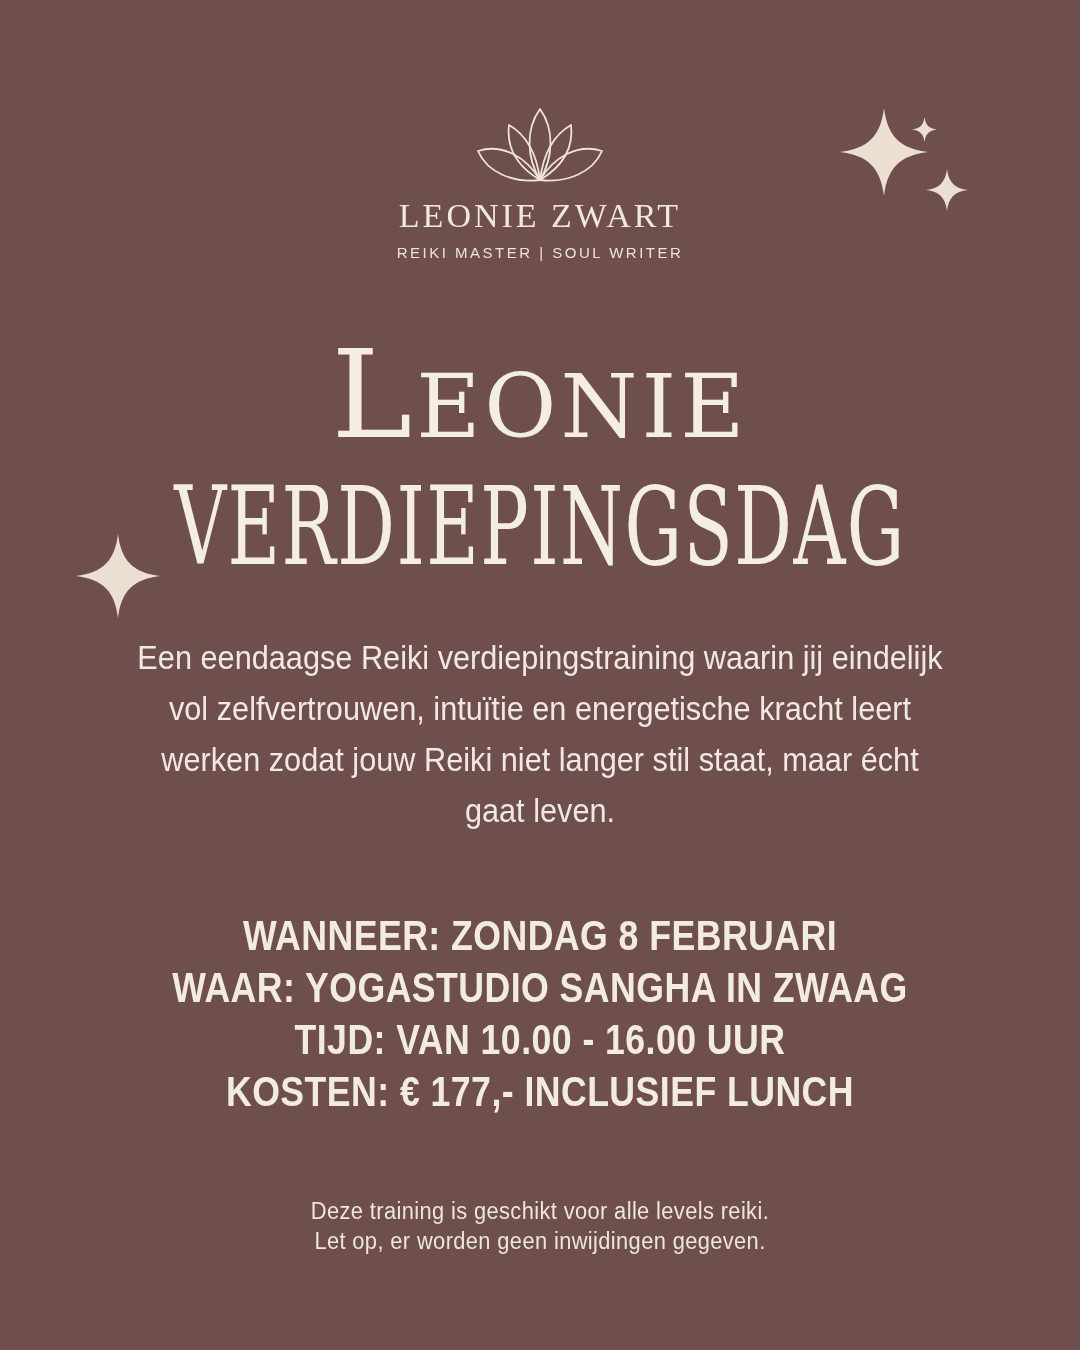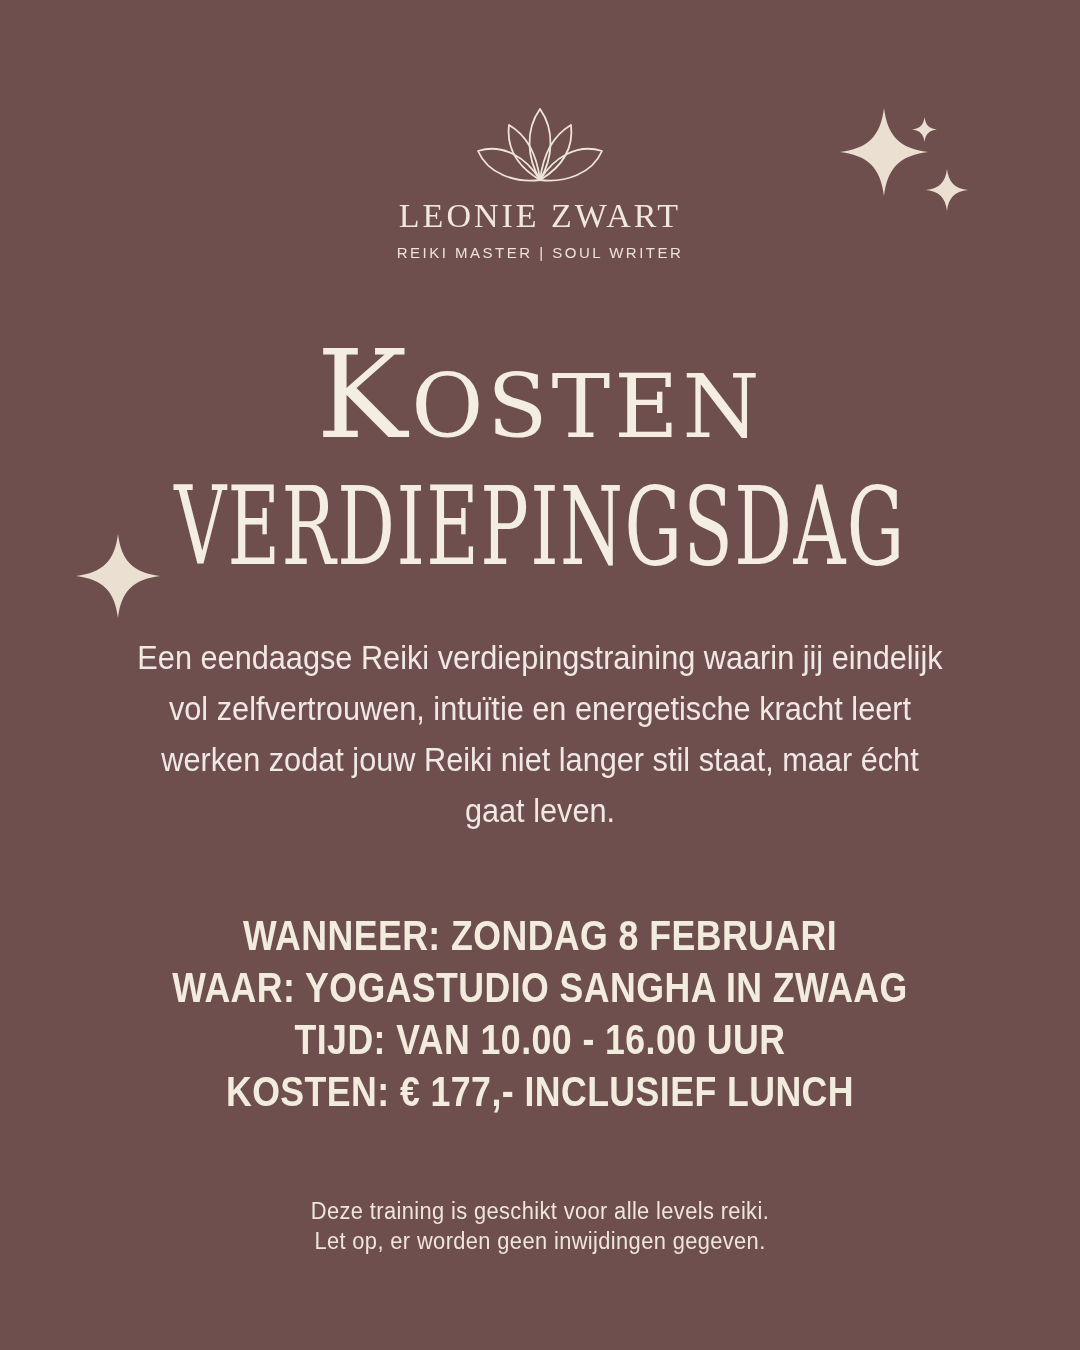--- a/index.html
+++ b/index.html
@@ -127,21 +127,21 @@
         <path fill="#EADFD1" d="M50,0 C54,32 68,46 100,50 C68,54 54,68 50,100 C46,68 32,54 0,50 C32,46 46,32 50,0 Z"></path>
       </svg>
   </div>
   <div class="sparkle sparkle-left">
     <svg viewBox="0 0 100 100">
         <path fill="#EADFD1" d="M50,0 C54,32 68,46 100,50 C68,54 54,68 50,100 C46,68 32,54 0,50 C32,46 46,32 50,0 Z"></path>
       </svg>
   </div>
 
   <div class="title-block">
-    <div class="title-line1">KOSTEN</div>
+    <div class="title-line1">LEONIE</div>
     <div class="title-line2">VERDIEPINGSDAG</div>
   </div>
 
   <div class="intro">
     <div class="intro-line">Een eendaagse Reiki verdiepingstraining waarin jij eindelijk</div>
     <div class="intro-line">vol zelfvertrouwen, intuïtie en energetische kracht leert</div>
     <div class="intro-line">werken zodat jouw Reiki niet langer stil staat, maar écht</div>
     <div class="intro-line">gaat leven.</div>
   </div>
 

